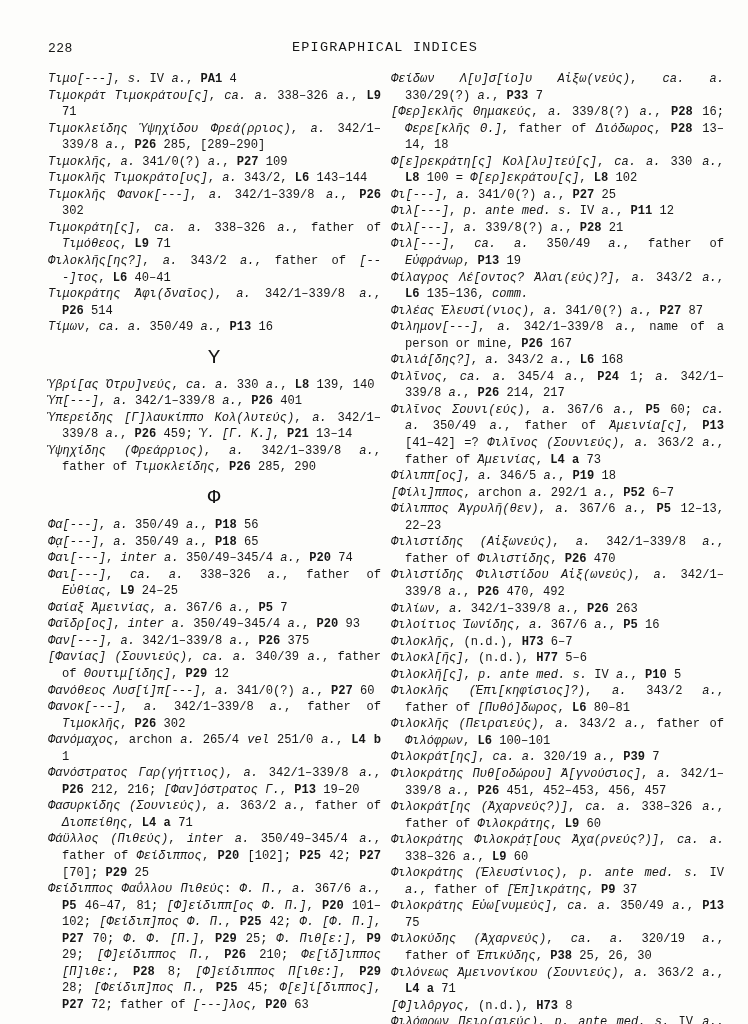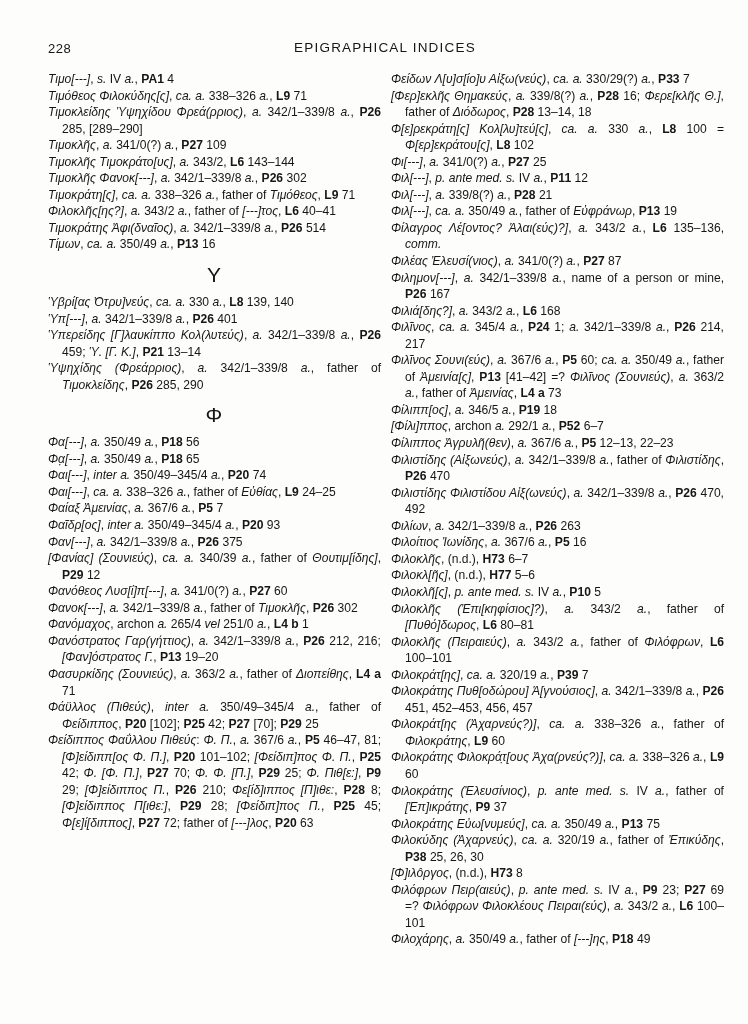--- a/index.html
+++ b/index.html
@@ -2,21 +2,21 @@
 <html><head>
 <meta charset="utf-8">
 <style>
   html,body { margin:0; padding:0; background:#e9e9e7; }
   .page {
     position:relative;
     width:748px; height:1024px;
     margin:0 auto;
     background:#fdfdfb;
     color:#161616;
-    font-family:Liberation Sans, sans-serif;
+    font-family:Liberation Mono, monospace;
     overflow:hidden;
   }
   .page-header {
     position:absolute; top:40px; left:48px; right:26px;
     text-align:center;
     font-size:13.5px; letter-spacing:1.2px;
     white-space:nowrap;
   }
   .page-number {
     position:absolute; left:0; top:1px;
@@ -45,21 +45,21 @@
 <body>
 
 <div class="page">
   <div class="page-header">
     <span class="page-number">228</span>
     <span>EPIGRAPHICAL INDICES</span>
   </div>
   <div class="columns">
     <div class="column">
         <div class="entry"><i>Τιμο[---]</i>, <i>s.</i> IV <i>a.</i>, <b>PA1</b> 4</div>
-        <div class="entry"><i>Τιμόθεος Φιλοκύδης[ς]</i>, <i>ca. a.</i> 338–326 <i>a.</i>, <b>L9</b> 71</div>
+        <div class="entry"><i>Τιμοκράτ Τιμοκράτου[ς]</i>, <i>ca. a.</i> 338–326 <i>a.</i>, <b>L9</b> 71</div>
         <div class="entry"><i>Τιμοκλείδης Ὑψηχίδου Φρεά(ρριος)</i>, <i>a.</i> 342/1–339/8 <i>a.</i>, <b>P26</b> 285, [289–290]</div>
         <div class="entry"><i>Τιμοκλῆς</i>, <i>a.</i> 341/0(?) <i>a.</i>, <b>P27</b> 109</div>
         <div class="entry"><i>Τιμοκλῆς Τιμοκράτο[υς]</i>, <i>a.</i> 343/2, <b>L6</b> 143–144</div>
         <div class="entry"><i>Τιμοκλῆς Φανοκ[---]</i>, <i>a.</i> 342/1–339/8 <i>a.</i>, <b>P26</b> 302</div>
         <div class="entry"><i>Τιμοκράτη[ς]</i>, <i>ca. a.</i> 338–326 <i>a.</i>, father of <i>Τιμόθεος</i>, <b>L9</b> 71</div>
         <div class="entry"><i>Φιλοκλῆς[ης?]</i>, <i>a.</i> 343/2 <i>a.</i>, father of <i>[---]τος</i>, <b>L6</b> 40–41</div>
         <div class="entry"><i>Τιμοκράτης Ἀφι(δναῖος)</i>, <i>a.</i> 342/1–339/8 <i>a.</i>, <b>P26</b> 514</div>
         <div class="entry"><i>Τίμων</i>, <i>ca. a.</i> 350/49 <i>a.</i>, <b>P13</b> 16</div>
         <div class="section-heading">Υ</div>
         <div class="entry"><i>Ὑβρί[ας Ὀτρυ]νεύς</i>, <i>ca. a.</i> 330 <i>a.</i>, <b>L8</b> 139, 140</div>
@@ -109,18 +109,19 @@
         <div class="entry"><i>Φιλοκλῆ[ς]</i>, <i>p. ante med. s.</i> IV <i>a.</i>, <b>P10</b> 5</div>
         <div class="entry"><i>Φιλοκλῆς (Ἐπι[κηφίσιος]?)</i>, <i>a.</i> 343/2 <i>a.</i>, father of <i>[Πυθό]δωρος</i>, <b>L6</b> 80–81</div>
         <div class="entry"><i>Φιλοκλῆς (Πειραιεύς)</i>, <i>a.</i> 343/2 <i>a.</i>, father of <i>Φιλόφρων</i>, <b>L6</b> 100–101</div>
         <div class="entry"><i>Φιλοκράτ[ης]</i>, <i>ca. a.</i> 320/19 <i>a.</i>, <b>P39</b> 7</div>
         <div class="entry"><i>Φιλοκράτης Πυθ[οδώρου] Ἁ[γνούσιος]</i>, <i>a.</i> 342/1–339/8 <i>a.</i>, <b>P26</b> 451, 452–453, 456, 457</div>
         <div class="entry"><i>Φιλοκράτ[ης (Ἀχαρνεύς?)]</i>, <i>ca. a.</i> 338–326 <i>a.</i>, father of <i>Φιλοκράτης</i>, <b>L9</b> 60</div>
         <div class="entry"><i>Φιλοκράτης Φιλοκράτ̣[ους Ἀχα(ρνεύς?)]</i>, <i>ca. a.</i> 338–326 <i>a.</i>, <b>L9</b> 60</div>
         <div class="entry"><i>Φιλοκράτης (Ἐλευσίνιος)</i>, <i>p. ante med. s.</i> IV <i>a.</i>, father of <i>[Ἐπ]ικράτης</i>, <b>P9</b> 37</div>
         <div class="entry"><i>Φιλοκράτης Εὐω[νυμεύς]</i>, <i>ca. a.</i> 350/49 <i>a.</i>, <b>P13</b> 75</div>
         <div class="entry"><i>Φιλοκύδης (Ἀχαρνεύς)</i>, <i>ca. a.</i> 320/19 <i>a.</i>, father of <i>Ἐπικύδης</i>, <b>P38</b> 25, 26, 30</div>
+        <div class="entry"><i>Φιλόνεως Ἀμεινονίκου (Σουνιεύς)</i>, <i>a.</i> 363/2 <i>a.</i>, <b>L4 a</b> 71</div>
         <div class="entry"><i>[Φ]ιλôργος</i>, (n.d.), <b>H73</b> 8</div>
         <div class="entry"><i>Φιλόφρων Πειρ(αιεύς)</i>, <i>p. ante med. s.</i> IV <i>a.</i>, <b>P9</b> 23; <b>P27</b> 69 =? <i>Φιλόφρων Φιλοκλέους Πειραι(εύς)</i>, <i>a.</i> 343/2 <i>a.</i>, <b>L6</b> 100–101</div>
         <div class="entry"><i>Φιλοχάρης</i>, <i>a.</i> 350/49 <i>a.</i>, father of <i>[---]ης</i>, <b>P18</b> 49</div>
       </div>
   </div>
 </div>
 
 </body></html>

